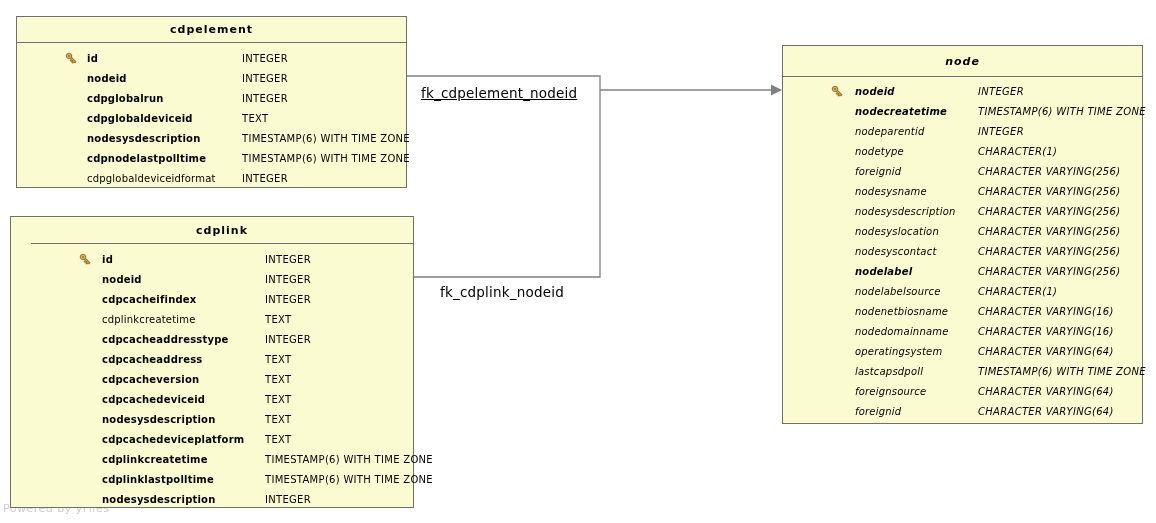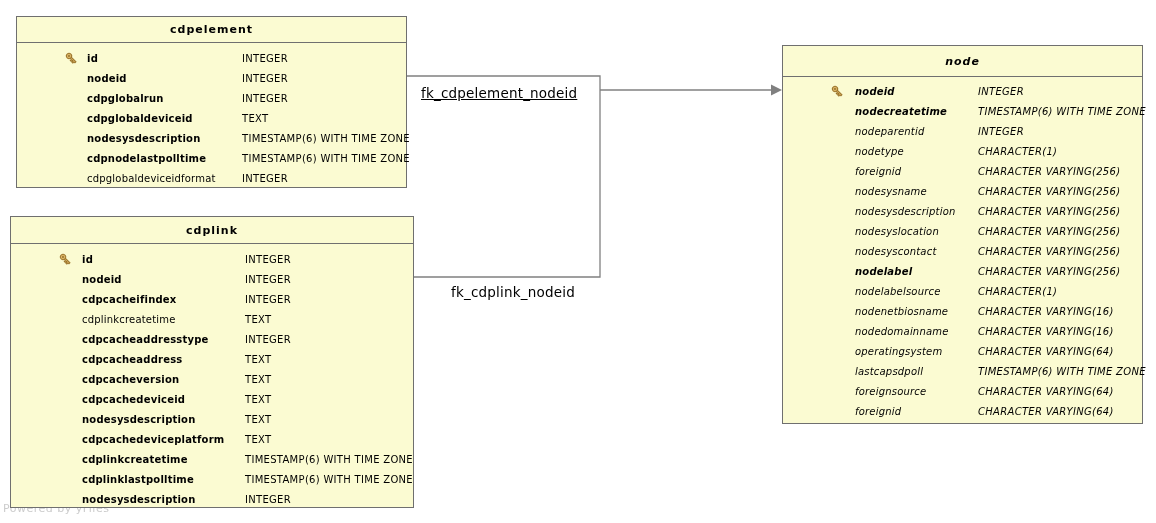--- a/index.html
+++ b/index.html
@@ -30,21 +30,21 @@
 
   .er-table {
     position: absolute;
     background: var(--fill);
     border: 1px solid var(--border);
     z-index: 2;
     display: flex;
     flex-direction: column;
   }
   .t-cdpelement { left: 16px;  top: 16px;  width: 391px; height: 172px; }
-  .t-cdplink    { left: 10px;  top: 216px; width: 404px; height: 292px; }
+  .t-cdplink    { left: 10px;  top: 216px; width: 404px; height: 292px; padding-left: 20px; }
   .t-node       { left: 782px; top: 45px;  width: 361px; height: 379px; font-style: italic; }
 
   .tt {
     flex: 0 0 auto;
     display: flex;
     align-items: center;
     justify-content: center;
     border-bottom: 1px solid var(--border);
     font-weight: bold;
     font-size: 11px;
@@ -82,21 +82,21 @@
 
   .fk-label {
     position: absolute;
     z-index: 3;
     font-size: 13.5px;
     letter-spacing: 0.2px;
     color: var(--text);
     white-space: nowrap;
   }
   .fk-1 { left: 421px; top: 85px; text-decoration: underline; }
-  .fk-2 { left: 451px; top: 284px; }
+  .fk-2 { left: 440px; top: 284px; }
 
   .watermark {
     position: absolute;
     left: 3px;
     top: 502px;
     z-index: 1;
     font-size: 11px;
     color: var(--watermark);
     letter-spacing: 0.5px;
     white-space: nowrap;

